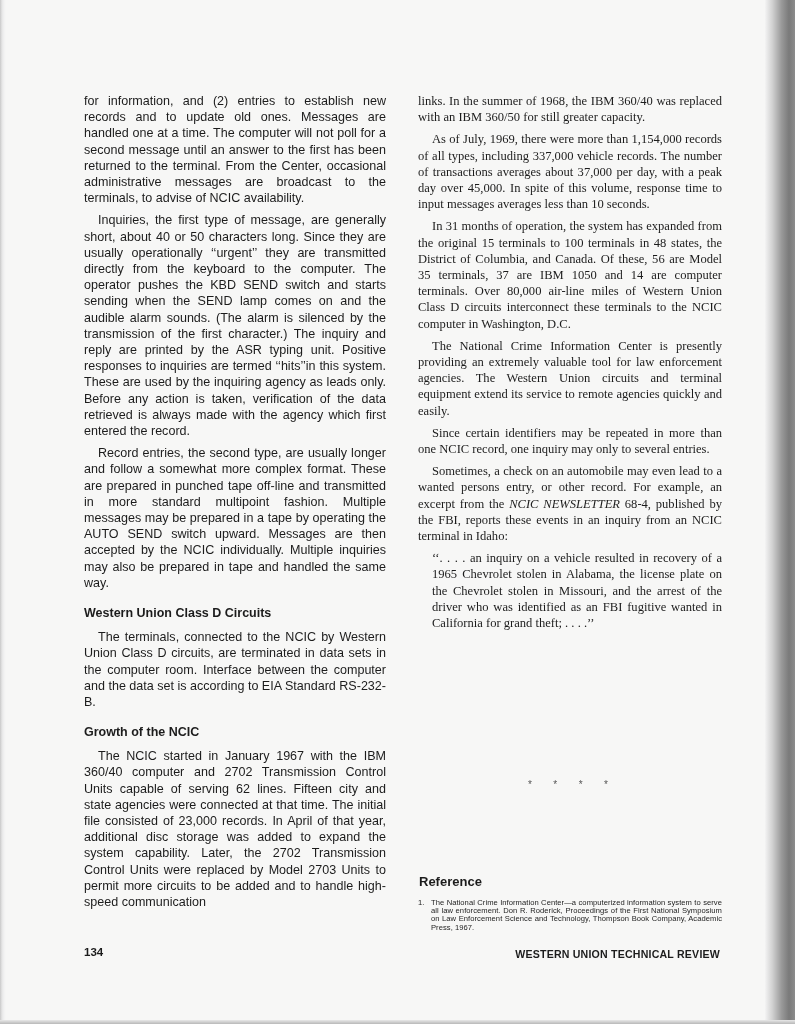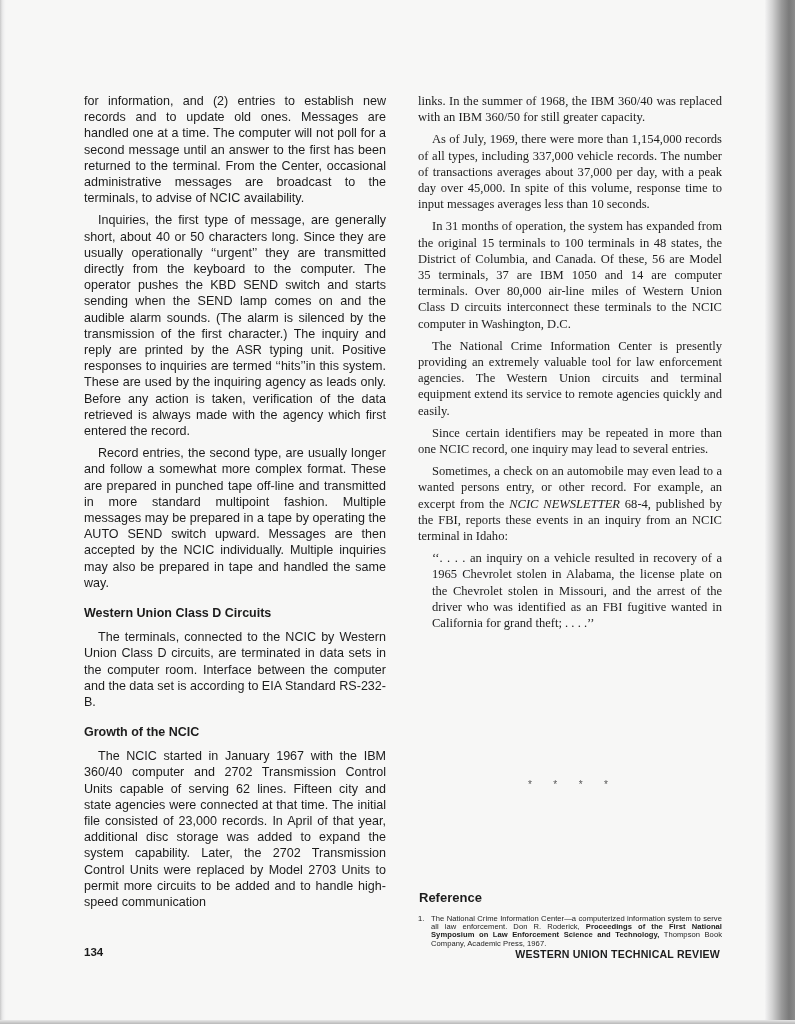--- a/index.html
+++ b/index.html
@@ -72,32 +72,32 @@
     }
     .reference {
       position: absolute;
       left: 418px;
       top: 874px;
       width: 304px;
     }
     .reference h4 {
       font-size: 13px;
       font-weight: bold;
-      margin: 16px 0 9px 1px;
+      margin: 0 0 9px 1px;
       line-height: 16px;
     }
     .ref-item {
       display: flex;
       font-size: 7.6px;
       line-height: 8.2px;
       letter-spacing: 0.05px;
     }
     .ref-num { width: 13px; flex-shrink: 0; }
     .ref-text { text-align: justify; flex: 1; }
-    .ref-text b { font-weight: bold; }
+    .ref-text b { font-weight: normal; }
     .page-number {
       position: absolute;
       left: 84px;
       top: 946px;
       font-size: 11.5px;
       font-weight: bold;
       text-align: right;
     }
     .journal-title {
       position: absolute;
@@ -125,21 +125,21 @@
   <p>The terminals, connected to the NCIC by Western Union Class D circuits, are terminated in data sets in the computer room. Interface between the computer and the data set is according to EIA Standard RS-232-B.</p>
   <h3>Growth of the NCIC</h3>
   <p>The NCIC started in January 1967 with the IBM 360/40 computer and 2702 Transmission Control Units capable of serving 62 lines. Fifteen city and state agencies were connected at that time. The initial file consisted of 23,000 records. In April of that year, additional disc storage was added to expand the system capability. Later, the 2702 Transmission Control Units were replaced by Model 2703 Units to permit more circuits to be added and to handle high-speed communication</p>
 </div>
 
 <div class="column col-right">
   <p class="noindent">links. In the summer of 1968, the IBM 360/40 was replaced with an IBM 360/50 for still greater capacity.</p>
   <p>As of July, 1969, there were more than 1,154,000 records of all types, including 337,000 vehicle records. The number of transactions averages about 37,000 per day, with a peak day over 45,000. In spite of this volume, response time to input messages averages less than 10 seconds.</p>
   <p>In 31 months of operation, the system has expanded from the original 15 terminals to 100 terminals in 48 states, the District of Columbia, and Canada. Of these, 56 are Model 35 terminals, 37 are IBM 1050 and 14 are computer terminals. Over 80,000 air-line miles of Western Union Class D circuits interconnect these terminals to the NCIC computer in Washington, D.C.</p>
   <p>The National Crime Information Center is presently providing an extremely valuable tool for law enforcement agencies. The Western Union circuits and terminal equipment extend its service to remote agencies quickly and easily.</p>
-  <p>Since certain identifiers may be repeated in more than one NCIC record, one inquiry may lead to several entries.</p>
+  <p>Since certain identifiers may be repeated in more than one NCIC record, one inquiry may only to several entries.</p>
   <p><span>Sometimes, a check on an automobile may even lead to a wanted persons entry, or other record. For example, an excerpt from the </span><em>NCIC NEWSLETTER</em><span> 68-4, published by the FBI, reports these events in an inquiry from an NCIC terminal in Idaho:</span></p>
   <p class="quote">‘‘. . . . an inquiry on a vehicle resulted in recovery of a 1965 Chevrolet stolen in Alabama, the license plate on the Chevrolet stolen in Missouri, and the arrest of the driver who was identified as an FBI fugitive wanted in California for grand theft; . . . .’’</p>
 </div>
 
 <div class="asterisks">
   <span>*</span>
   <span>*</span>
   <span>*</span>
   <span>*</span>
 </div>

